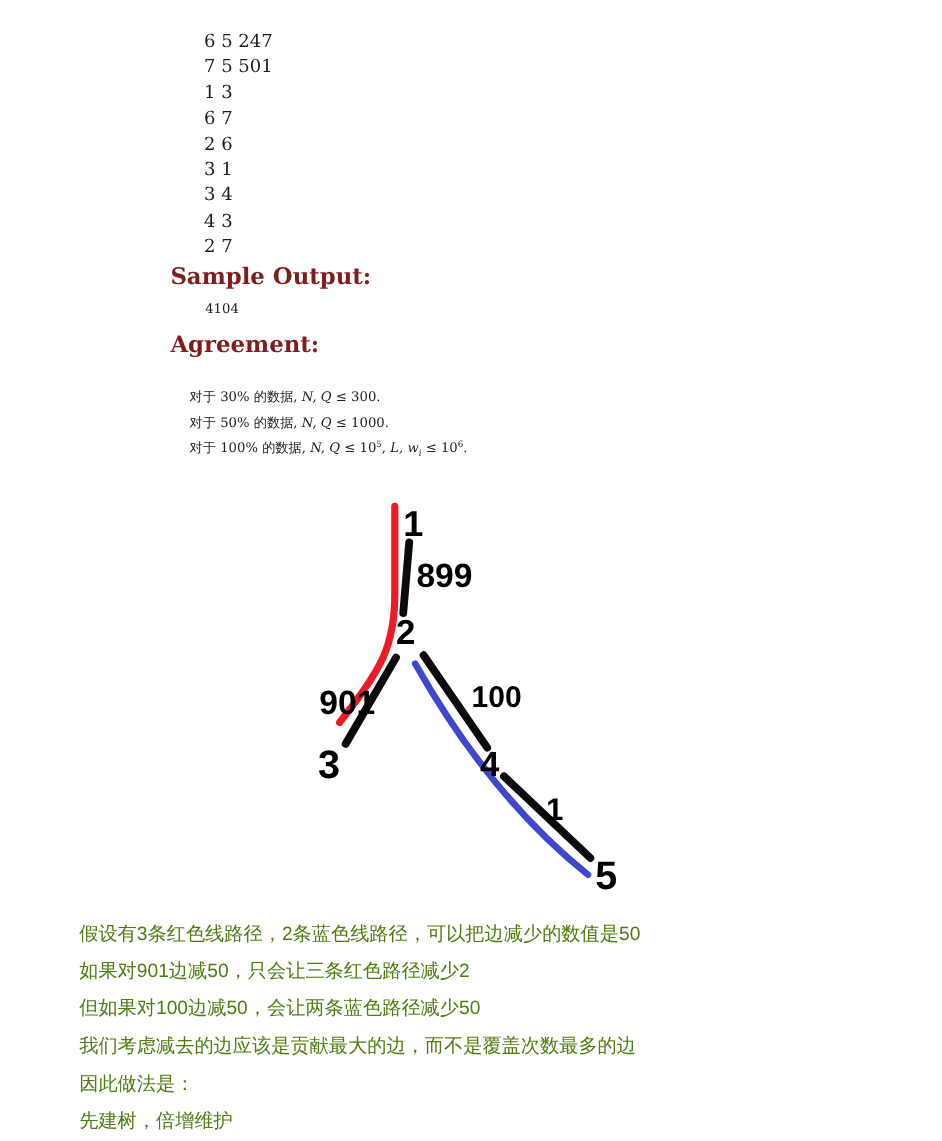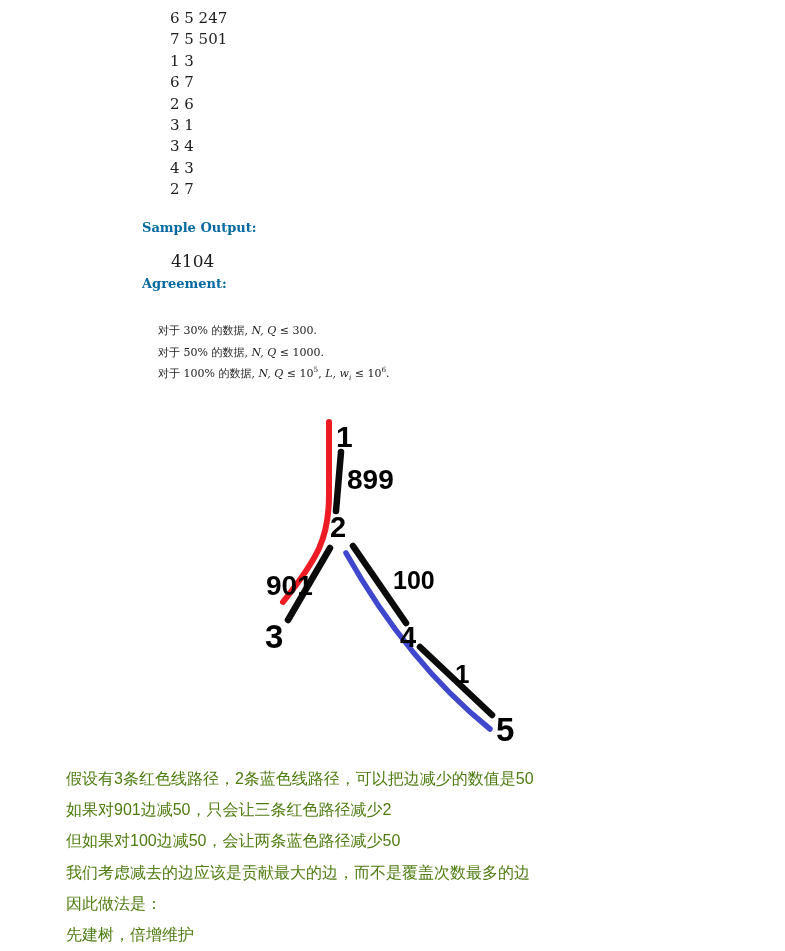--- a/index.html
+++ b/index.html
@@ -1,34 +1,34 @@
 <!DOCTYPE html>
 <html><head>
 <meta charset="utf-8">
 <style>
   html, body { margin: 0; padding: 0; background: #ffffff; }
   body { width: 785px; height: 951px; font-family: "Liberation Sans", sans-serif; }
   .page { position: relative; width: 785px; height: 951px; overflow: hidden; background: #ffffff; }
 
   
   .sample-input {
-    position: absolute; left: 170px; top: 8px;
+    position: absolute; left: 170px; top: 24px;
     font-family: "DejaVu Serif", serif; font-size: 15px;
     line-height: 21.4px; color: #1c1c1c; white-space: pre;
   }
   .heading {
     position: absolute; left: 142px;
     font-family: "DejaVu Serif", serif; font-weight: bold;
-    font-size: 13px; color: #0369a1;
+    font-size: 19px; color: #7f1d1d;
   }
   .heading-sample-output { top: 220px; }
   .heading-agreement { top: 276px; }
   .value-4104 {
     position: absolute; left: 171px; top: 251px;
-    font-family: "DejaVu Serif", serif; font-size: 17px; color: #1c1c1c;
+    font-family: "DejaVu Serif", serif; font-size: 11px; color: #1c1c1c;
   }
   .constraints {
     position: absolute; left: 158px; top: 320px;
     font-family: "DejaVu Serif", serif; font-size: 11px;
     line-height: 21.7px; color: #1c1c1c;
   }
   .it { font-style: italic; }
   .sup { vertical-align: super; font-size: 0.66em; line-height: 0; }
   .sub { vertical-align: sub; font-size: 0.66em; line-height: 0; }
 

